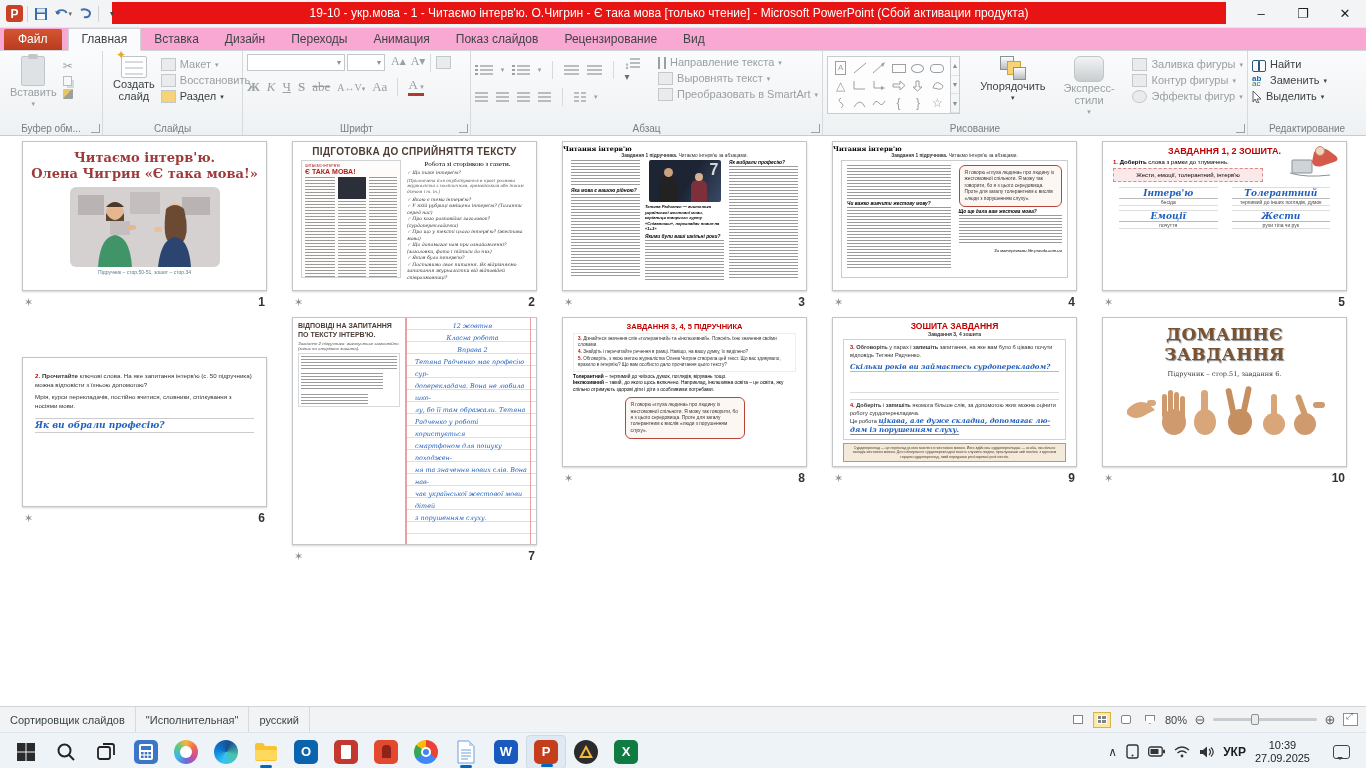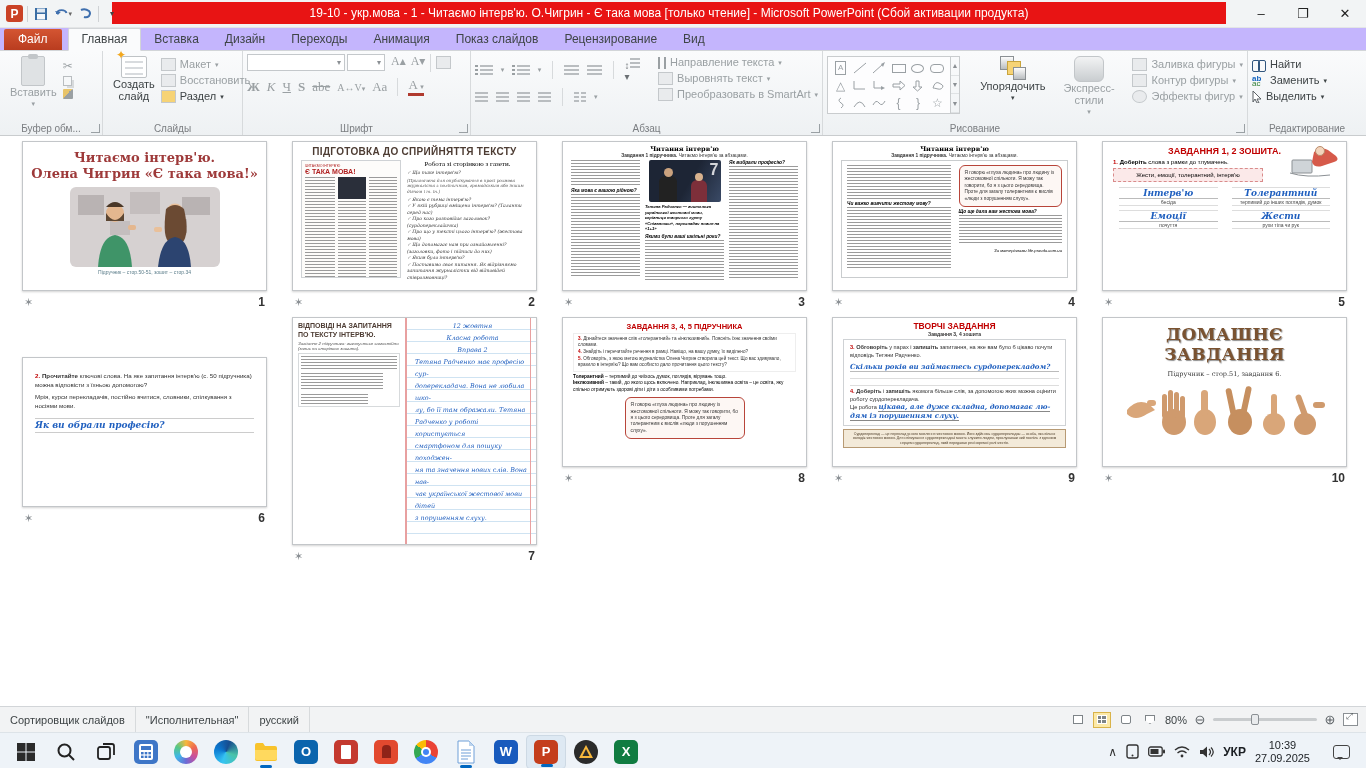--- a/index.html
+++ b/index.html
@@ -12,21 +12,21 @@
   .qat .sep{width:1px;height:16px;background:#cfd2d5;}
   .pp-logo{width:17px;height:17px;background:#ca4226;color:#fff;font-weight:bold;font-size:12px;
     display:flex;align-items:center;justify-content:center;border-radius:3px;}
   .qat-btn{width:18px;height:18px;display:flex;align-items:center;justify-content:center;font-size:12px;color:#444;}
   .title-red{position:absolute;left:112px;right:140px;top:2px;bottom:3px;background:#e81414;
     color:#fff;font-size:12px;display:flex;align-items:center;justify-content:center;white-space:nowrap;overflow:hidden;}
   .win-controls{margin-left:auto;display:flex;z-index:2;}
   .win-btn{width:42px;height:27px;display:flex;align-items:center;justify-content:center;color:#222;font-size:13px;}
 
   
-  .tabrow{height:23px;background:#c4b5fd;display:flex;align-items:flex-end;padding-left:4px;border-bottom:1px solid #d2d5d8;}
+  .tabrow{height:23px;background:#f9a8d4;display:flex;align-items:flex-end;padding-left:4px;border-bottom:1px solid #d2d5d8;}
   .file-tab{background:linear-gradient(#d45532,#b93c1f);color:#fff;font-size:12px;padding:3px 14px 4px;
     border-radius:2px 2px 0 0;margin-right:6px;}
   .rtab{font-size:12px;color:#3e4446;padding:3px 13px 4px;}
   .rtab.active{background:#fafbfc;border:1px solid #d2d5d8;border-bottom:1px solid #fafbfc;border-radius:2px 2px 0 0;margin-bottom:-1px;}
 
   
   .ribbon{height:85px;background:linear-gradient(#fafbfc,#eef1f3);display:flex;border-bottom:1px solid #c9ccce;}
   .rgroup{position:relative;border-right:1px solid #d7dadc;padding:3px 4px 14px;display:flex;align-items:flex-start;}
   .glabel{position:absolute;left:0;right:0;bottom:1px;text-align:center;font-size:10px;color:#7a7d80;white-space:nowrap;}
   .launcher{position:absolute;right:2px;bottom:2px;width:9px;height:9px;border-left:1px solid #9aa0a4;border-top:1px solid #9aa0a4;transform:rotate(180deg);font-size:7px;color:#8b9094;}
@@ -100,21 +100,21 @@
   .s2 .paper{width:100px;height:118px;border:1px solid #cfd2d5;background:#fdfcfa;padding:3px;}
   .s2 .mast{color:#b01f1f;font-weight:bold;font-size:7px;}
   .s2 .rubr{color:#b01f1f;font-size:3.5px;}
   .s2 .cols{display:flex;gap:3px;margin-top:2px;}
   .s2 .right{flex:1;}
   .s2 .rh{font-family:Liberation Serif, serif;font-size:7px;text-align:center;margin-bottom:2px;}
   .s2 .q{font-family:"DejaVu Serif",serif;font-style:italic;font-size:4.6px;line-height:6.5px;color:#333;}
   .s2 .q:before{content:"✓ ";color:#777;}
   .s2 .note{font-family:"DejaVu Serif",serif;font-style:italic;font-size:4.2px;line-height:5.8px;color:#555;margin:1px 0 2px;}
   
-  .s34 .t{text-align:center;font-family:"DejaVu Serif",serif;font-weight:bold;font-size:6.5px;margin-top:3px;}
+  .s34 .t{font-family:"DejaVu Serif",serif;font-weight:bold;font-size:6.5px;margin-top:3px;}
   .s34 .st{text-align:center;font-size:4.8px;color:#333;margin-bottom:2px;}
   .s34 .st b{font-weight:bold;}
   .s3cols{display:flex;gap:5px;padding:0 8px;}
   .s3c{flex:1;}
   .h5{font-size:4.8px;font-weight:bold;font-style:italic;margin:2px 0 1px;}
   .photo{width:72px;height:42px;background:linear-gradient(120deg,#1d2535 55%,#3a4a66);border-radius:2px;position:relative;margin:0 auto;}
   .photo .p1{position:absolute;left:10px;bottom:0;width:18px;height:26px;background:#222;border-radius:6px 6px 0 0;}
   .photo .p1:before{content:"";position:absolute;top:-8px;left:5px;width:9px;height:9px;border-radius:50%;background:#caa27e;}
   .photo .p2{position:absolute;right:14px;bottom:0;width:16px;height:22px;background:#7d2f3a;border-radius:6px 6px 0 0;}
   .photo .p2:before{content:"";position:absolute;top:-7px;left:4px;width:8px;height:8px;border-radius:50%;background:#d8b28e;}
@@ -159,21 +159,21 @@
   .s8 .def{font-size:4.8px;line-height:6.4px;margin-top:2px;}
   .s8 .def b{font-weight:bold;}
   .s8 .quote{width:120px;margin:4px auto 0;}
   
   .s9{padding:3px 10px;}
   .s9 .t{text-align:center;color:#c00000;font-weight:bold;font-size:8.5px;}
   .s9 .st{text-align:center;font-size:5px;font-weight:bold;color:#333;}
   .s9 .box{border:1px solid #cfd2d5;padding:4px 6px;margin-top:2px;}
   .s9 .it{font-size:5.6px;line-height:7.6px;color:#333;}
   .s9 .it .n{color:#c00000;font-weight:bold;}
-  .s9 .ans{font-size:7px;border-bottom:1px solid #bbb;margin:3px 0 2px;font-weight:bold;}
+  .s9 .ans{font-size:7px;border-bottom:1px solid #bbb;margin:3px 0 16px;font-weight:bold;}
   .s9 .ul2{border-bottom:1px solid #ddd;height:5px;margin-bottom:2px;}
   .s9 .fn{border:1px solid #b79a74;background:#f3ead9;font-size:3.6px;line-height:4.6px;color:#4d3c28;
     text-align:center;padding:2px 4px;margin-top:3px;}
   
   .s10{text-align:center;padding-top:6px;}
   .s10 .t{font-family:"DejaVu Serif",serif;font-weight:bold;font-size:17px;color:#7a5230;
     text-shadow:1px 1px 1px rgba(0,0,0,.45);letter-spacing:.5px;}
   .s10 .st{font-family:"DejaVu Serif",serif;font-size:6.5px;color:#333;margin-top:6px;}
   .hands{display:flex;justify-content:center;align-items:flex-end;gap:2px;margin-top:6px;}
 
@@ -712,21 +712,21 @@
         <div class="quote">Я говорю «глуха людина» про людину із жестомовної спільноти. Я можу так говорити, бо я з цього середовища. Проте для загалу толерантним є вислів «люди з порушенням слуху».</div>
       </div>
       <div class="tfoot">
           <span class="star">✶</span>
           <span class="snum">8</span>
         </div>
     </div>
 
     <div class="scell">
       <div class="thumb s9">
-        <div class="t">ТВОРЧІ ЗАВДАННЯ</div>
+        <div class="t">ЗОШИТА ЗАВДАННЯ</div>
         <div class="st">Завдання 3, 4 зошита</div>
         <div class="box">
           <div class="it"><span class="n">3.</span> <b>Обговоріть</b><span> у парах і </span><b>запишіть</b><span> запитання, на яке вам було б цікаво почути відповідь Тетяни Радченко.</span></div>
           <div class="ans script">Скільки років ви займаєтесь сурдоперекладом?</div>
           <div class="ul2"></div>
             <div class="ul2"></div>
           <div class="it"><span class="n">4.</span> <b>Доберіть</b><span> і </span><b>запишіть</b><span> якомога більше слів, за допомогою яких можна оцінити роботу сурдоперекладача.</span></div>
           <div class="it"><span>Це робота </span><span class="script" style="font-size:7px;font-weight:bold;border-bottom:1px solid #888;">цікава, але дуже складна, допомагає лю-</span><br><span class="script" style="font-size:7px;font-weight:bold;border-bottom:1px solid #888;">дям із порушенням слуху.</span></div>
         </div>
         <div class="fn">Сурдопереклад — це переклад усного мовлення жестовою мовою. Його здійснює сурдоперекладач — особа, яка вільно володіє жестовою мовою. Для спілкування сурдоперекладачі мають служити людям, прослухавши чий поспіль з вдячним серцем сурдопереклад, який передавав речі окремої ролі жестів.</div>

